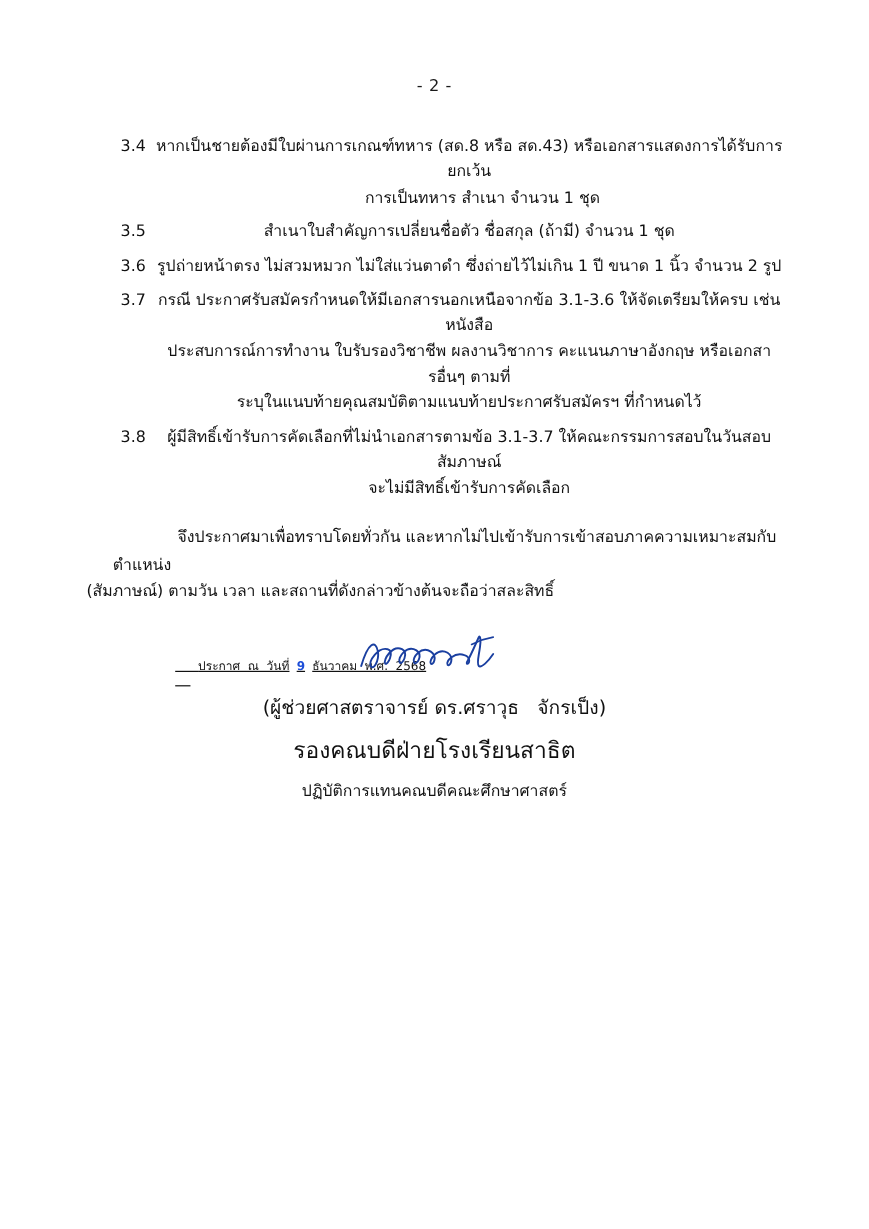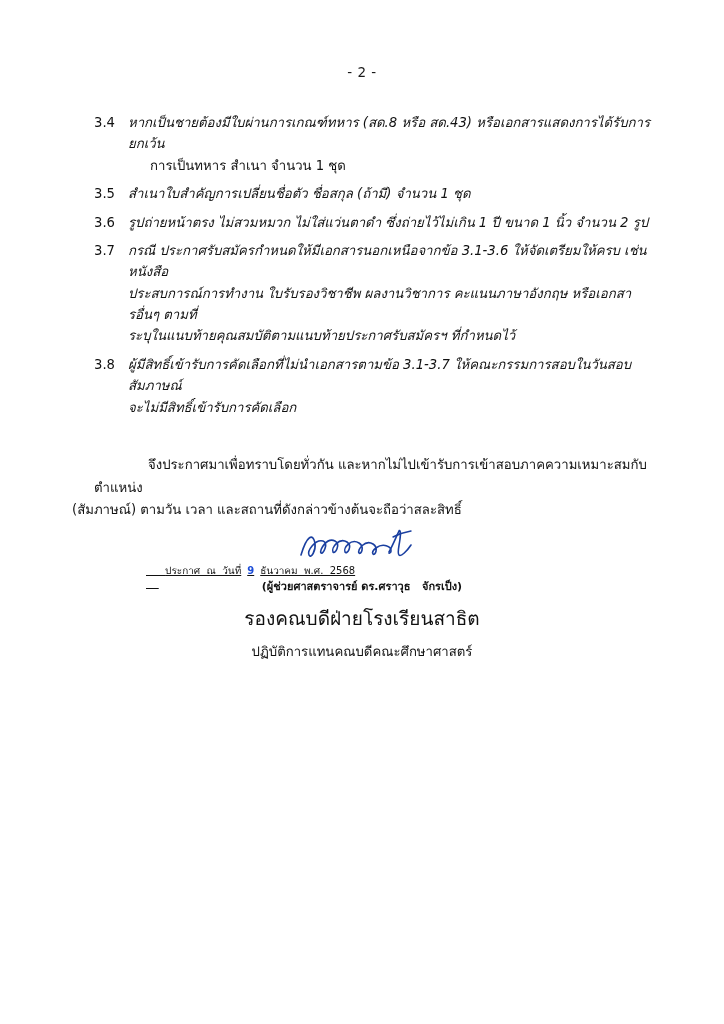--- a/index.html
+++ b/index.html
@@ -36,39 +36,39 @@
     top: 112px;
     left: 94px;
     width: 560px;
   }
   .item {
     display: flex;
     align-items: flex-start;
     margin-bottom: 7px;
     font-size: 13.2px;
     line-height: 1.62;
+    text-align: center;
   }
   .item .num {
     flex: 0 0 auto;
     width: 34px;
     white-space: nowrap;
   }
   .item .txt {
     flex: 1 1 auto;
   }
   .item .txt .cont {
     display: block;
     padding-left: 22px;
   }
   .item .txt .cont.nopad {
     padding-left: 0;
-    font-style: italic;
   }
   .para {
-    margin-top: 36px;
+    margin-top: 20px;
     font-size: 13.2px;
     line-height: 1.72;
     text-indent: 54px;
     text-align: left;
   }
   .para .second {
     display: block;
     text-indent: 0;
     margin-left: -22px;
   }
@@ -96,24 +96,23 @@
     position: relative;
     width: 724px;
   }
   .signature svg {
     position: absolute;
     left: 50%;
     top: 0;
     transform: translateX(-46%);
   }
   .sign-name {
-    font-size: 11px;
+    font-size: 16px;
     margin-top: 6px;
     white-space: pre;
-    font-weight: bold;
   }
   .sign-role {
     font-size: 19px;
     margin-top: 8px;
   }
   .sign-role2 {
     font-size: 13.2px;
     margin-top: 8px;
   }
 </style>

